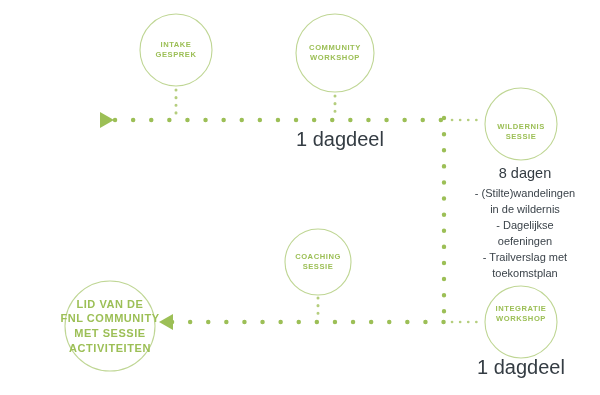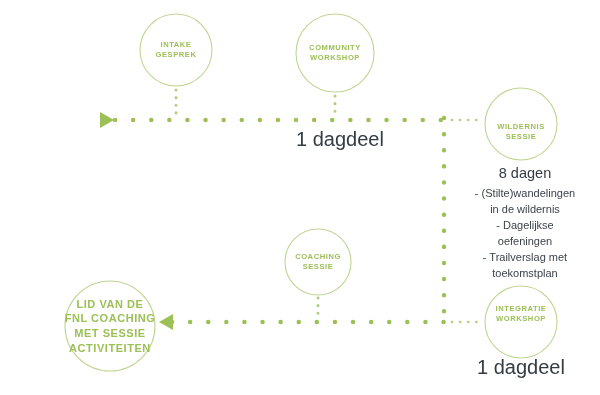--- a/index.html
+++ b/index.html
@@ -131,21 +131,21 @@
   <div class="node-label sm" style="left:477px; top:294px; width:88px; height:40px;">
     <span>
       <span>INTEGRATIE</span><br>
       <span>WORKSHOP</span>
     </span>
   </div>
 
   <div class="node-label xs" style="left:58px; top:296px; width:104px; height:60px;">
     <span>
       <span>LID VAN DE</span><br>
-      <span>FNL COACHING</span><br>
+      <span>FNL COMMUNITY</span><br>
       <span>MET SESSIE</span><br>
       <span>ACTIVITEITEN</span>
     </span>
   </div>
 
   <div class="caption big" style="left:275px; top:126px; width:130px;">1 dagdeel</div>
 
   <div class="caption big" style="left:456px; top:354px; width:130px;">1 dagdeel</div>
 
   <div class="detail-block" style="left:445px; top:163px;">

